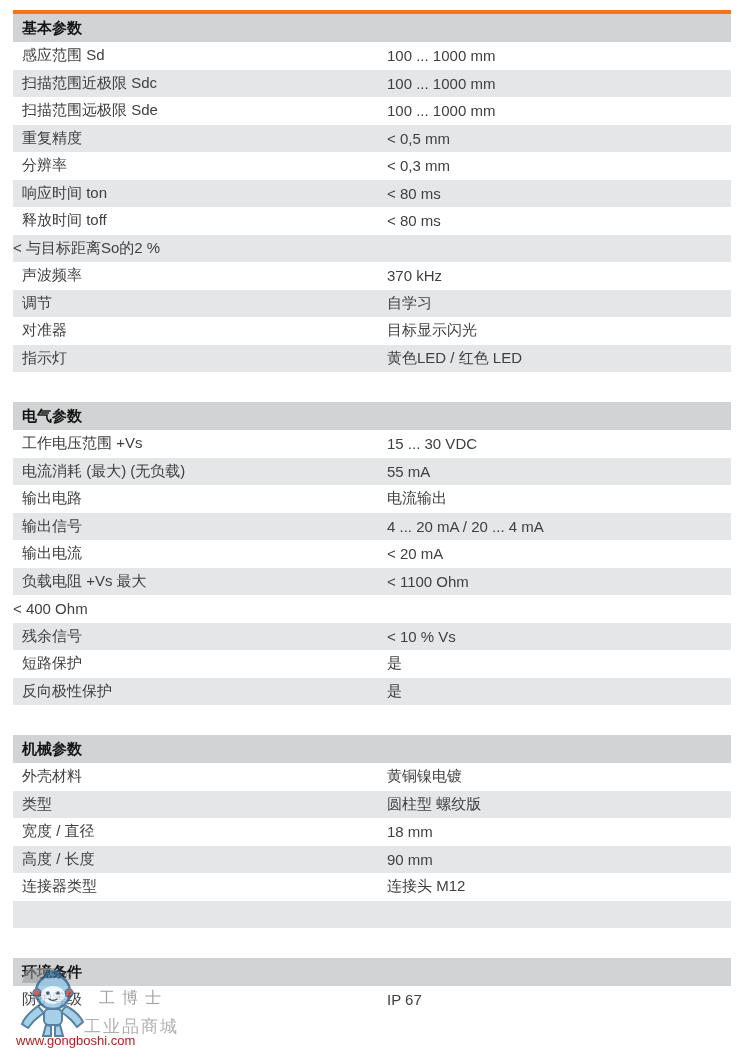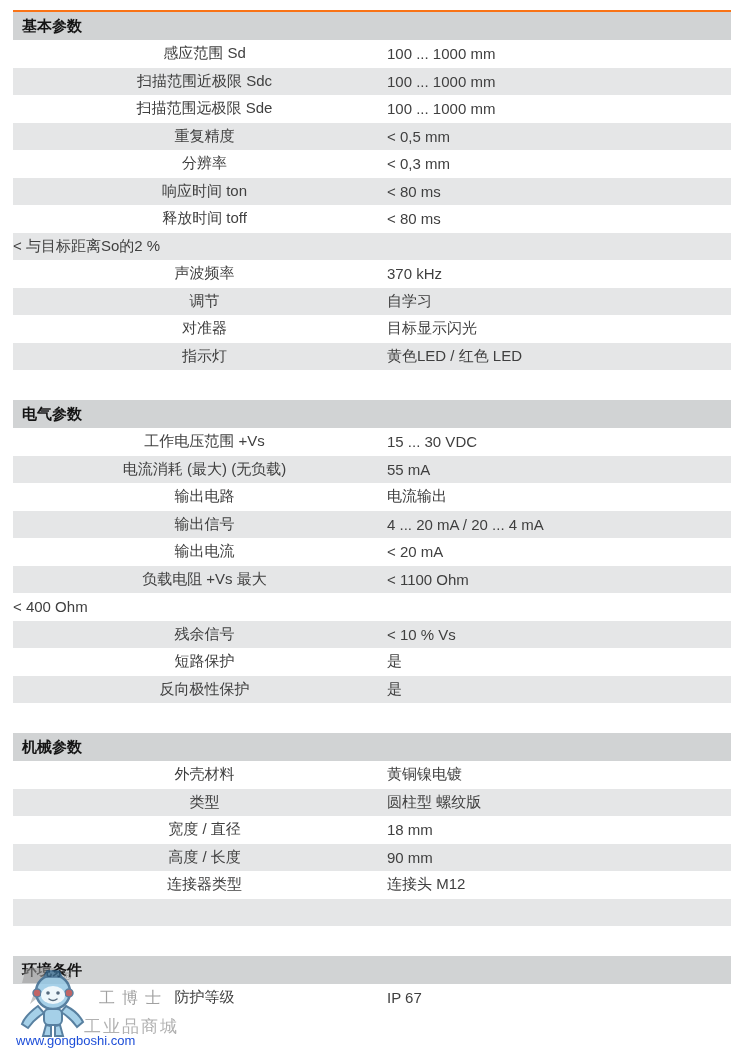--- a/index.html
+++ b/index.html
@@ -6,21 +6,21 @@
   body{
     width:738px;height:1061px;
     font-family:"Liberation Sans","DejaVu Sans",sans-serif;
     color:#3f3f3f;
     position:relative;
     overflow:hidden;
   }
   .page{position:relative;width:738px;height:1061px;}
   #spec-table{position:absolute;left:13px;top:10px;width:718px;}
   .spec-section{margin-bottom:30px;}
-  .spec-section.first{border-top:2px solid #f97316;}
+  .spec-section.first{border-top:4px solid #f97316;}
   .section-header{
     height:28px;
     background:#d1d3d4;
     display:flex;align-items:center;
     padding-left:9px;
   }
   .section-title{
     font-weight:700;
     font-size:15px;
     color:#141414;
@@ -31,39 +31,38 @@
     font-size:15px;
   }
   .spec-row:nth-child(even){background:#e5e6e7;}
   .spec-row:nth-child(odd){background:#ffffff;}
   .cell{white-space:nowrap;overflow:hidden;}
   .cell.label{
     width:374px;
     padding-left:9px;
     box-sizing:border-box;
     flex:0 0 374px;
-    text-align:center;
   }
   .cell.value{flex:1;}
   
   .watermark{position:absolute;left:0;top:0;width:738px;height:1061px;pointer-events:none;}
   .wm-logo{position:absolute;left:16px;top:966px;opacity:0.78;}
   .wm-reg{position:absolute;left:64px;top:971px;font-size:10px;color:#8f8f8f;opacity:.85;}
   .wm-script{
     position:absolute;left:99px;top:988px;
     font-family:"DejaVu Serif","Liberation Serif",serif;
     font-size:16px;color:#979797;letter-spacing:7px;opacity:.9;
   }
   .wm-sub{
     position:absolute;left:84px;top:1015px;
     font-size:17px;color:#a9a9a9;letter-spacing:2px;opacity:.9;
   }
   .wm-url{
     position:absolute;left:16px;top:1033px;
-    font-size:13px;color:#1d4ed8;text-decoration:none;
+    font-size:13px;color:#b91c1c;text-decoration:none;
   }
 </style>
 </head>
 <body>
 
 <div class="page">
 
   <div id="spec-table">
   <section class="spec-section first">
     <div class="section-header">

